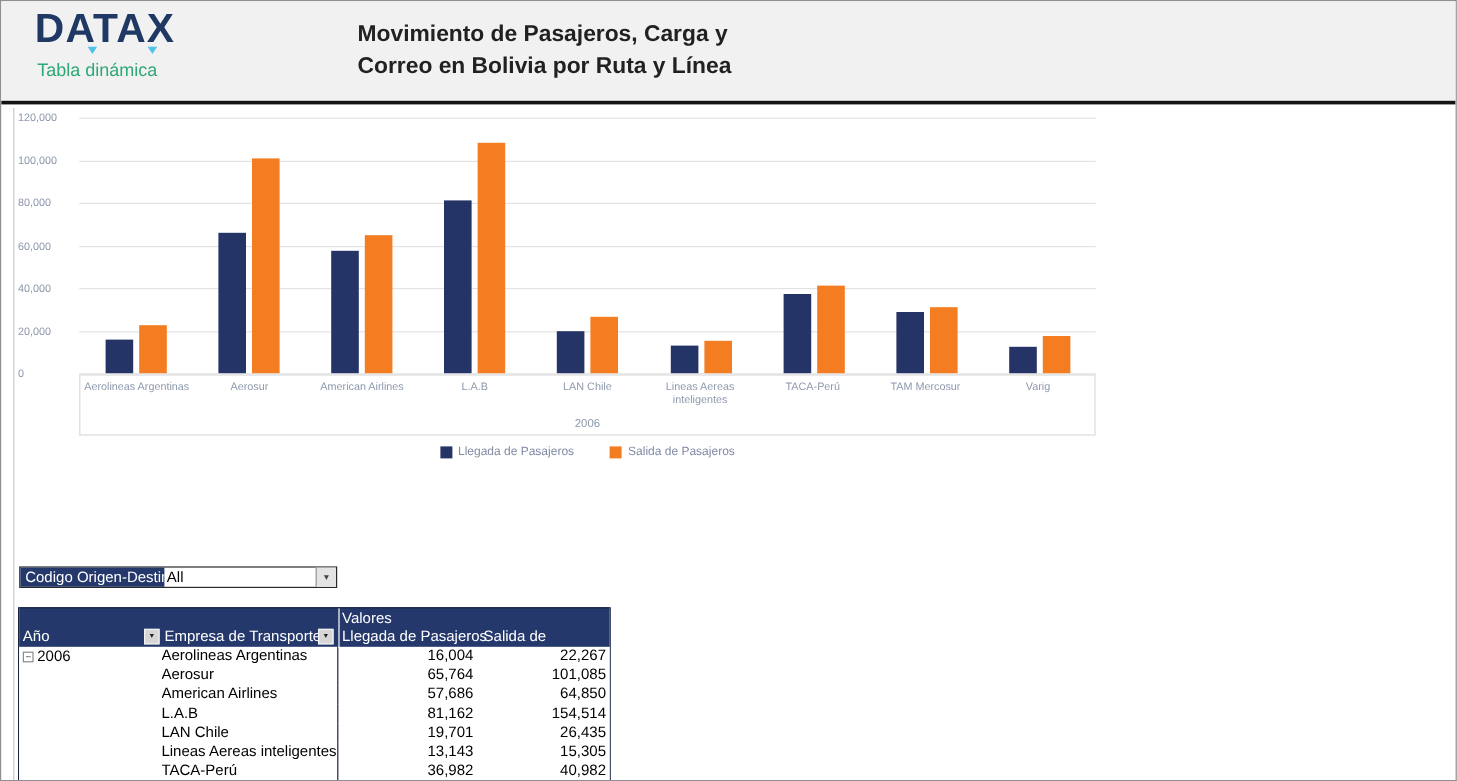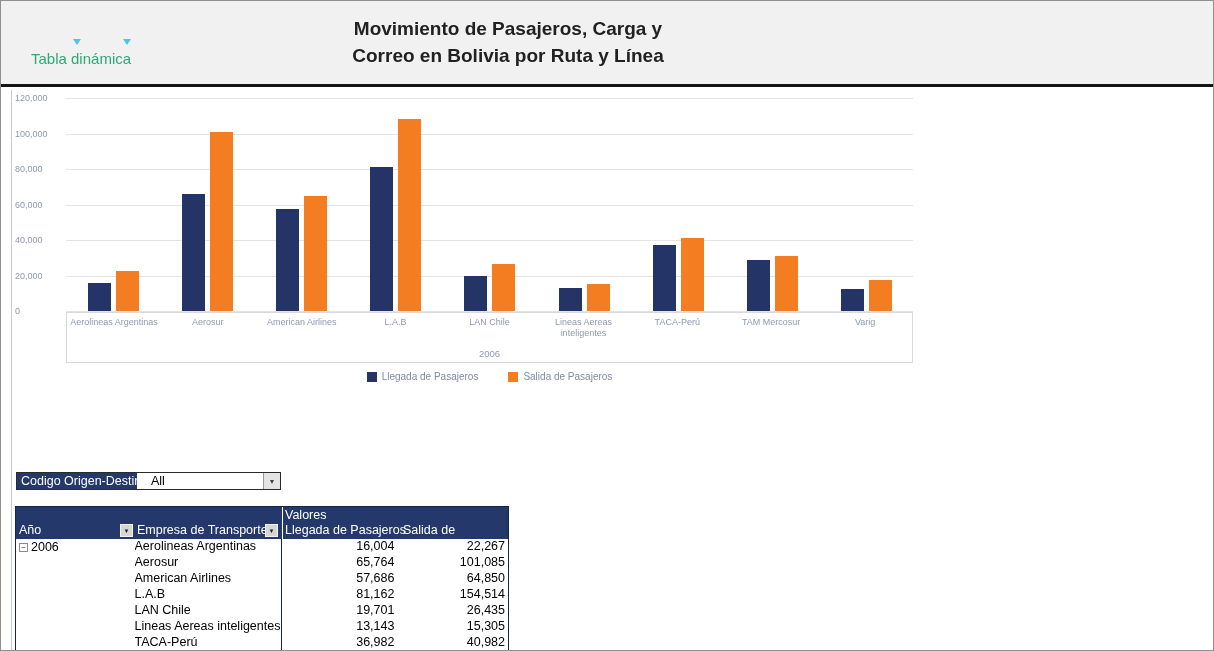--- a/index.html
+++ b/index.html
@@ -11,21 +11,21 @@
   
   .header { position:absolute; left:0; top:0; width:100%; height:86px;
             background:#f1f1f1; border-bottom:3px solid #141414; }
   .logo { position:absolute; left:28px; top:4px; font-size:34px; font-weight:bold;
           color:#1f3864; letter-spacing:1px; }
   .logo-accent { position:absolute; width:0; height:0; border-left:4px solid transparent;
           border-right:4px solid transparent; border-top:6px solid #4fc3e8; }
   .logo-accent.a1 { left:72px; top:38px; }
   .logo-accent.a2 { left:122px; top:38px; }
   .logo-sub { position:absolute; left:30px; top:49px; font-size:15px; color:#2fa877; }
-  .title { position:absolute; left:297px; top:14px; width:420px; text-align:center;
+  .title { position:absolute; left:297px; top:14px; width:420px; text-align:left;
            font-size:19px; font-weight:600; color:#212121; line-height:27px; }
 
   
   .sheet-vline { position:absolute; left:10px; top:89px; width:1px; height:562px; background:#c9c9c9; }
 
   
   .ytick { position:absolute; width:58px; font-size:9px; color:#8e99ad; }
   .gridline { position:absolute; left:65px; width:847px; height:1px; background:#e3e3e3; }
   .bar { position:absolute; width:23px; }
   .axisbox { position:absolute; left:65px; top:311px; width:847px; height:51px;
@@ -38,21 +38,21 @@
   .legend { position:absolute; left:65px; top:370px; width:847px; display:flex;
             justify-content:center; gap:30px; }
   .legend-item { display:flex; align-items:center; gap:5px; font-size:10px; color:#7f8aa3; }
   .legend-swatch { width:10px; height:10px; display:inline-block; }
 
   
   .combo { position:absolute; left:15px; top:471px; width:265px; height:18px;
            border:1px solid #2a2a2a; background:#fff; display:flex; }
   .combo-label { background:#24386b; color:#fff; font-size:12.5px; line-height:16px;
                  padding:0 0 0 4px; width:120px; overflow:hidden; white-space:nowrap; }
-  .combo-value { flex:1; font-size:12.5px; line-height:16px; color:#000; padding-left:14px; }
+  .combo-value { flex:1; font-size:12.5px; line-height:16px; color:#000; padding-left:2px; }
   .combo-btn { width:17px; background:#e4e4e4; border-left:1px solid #9a9a9a;
                display:flex; align-items:center; justify-content:center;
                font-size:7px; color:#444; cursor:default; }
 
   
   .pivot { position:absolute; left:14px; top:505px; width:494px;
            border-left:1px solid #1a2340; border-right:1px solid #1a2340; }
   .pv-head { background:#24386b; color:#fff; position:relative; height:33px;
              border-top:1px solid #1a2340; }
   .pv-valores { position:absolute; left:269px; top:1px; font-size:12.5px;text-align:center; }
@@ -74,20 +74,21 @@
   .pv-c4 { width:110px; text-align:right; padding-right:3px; }
   .collapse-box { width:9px; height:9px; border:1px solid #8a8a8a; font-size:8px;
                   line-height:7px; text-align:center; color:#333; background:#fff; }
 </style>
 </head>
 <body>
 
 <div class="page">
 
   <div class="header">
+    <div class="logo">DATAX</div>
     <div class="logo-accent a1"></div>
     <div class="logo-accent a2"></div>
     <div class="logo-sub">Tabla dinámica</div>
     <div class="title">
       <div>Movimiento de Pasajeros, Carga y</div>
       <div>Correo en Bolivia por Ruta y Línea</div>
     </div>
   </div>
 
   <div class="sheet-vline"></div>

